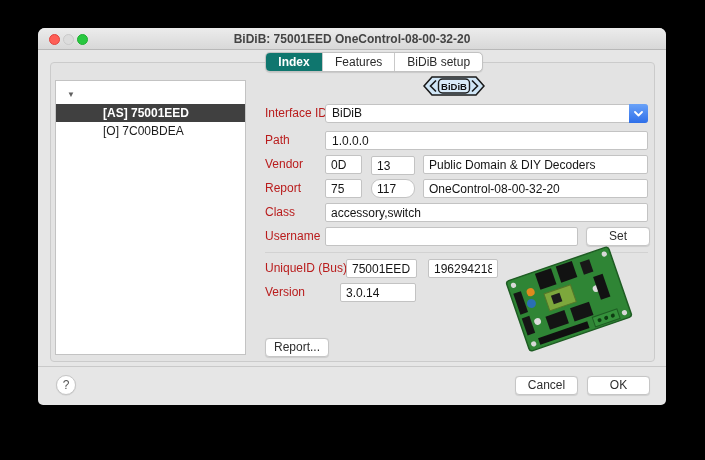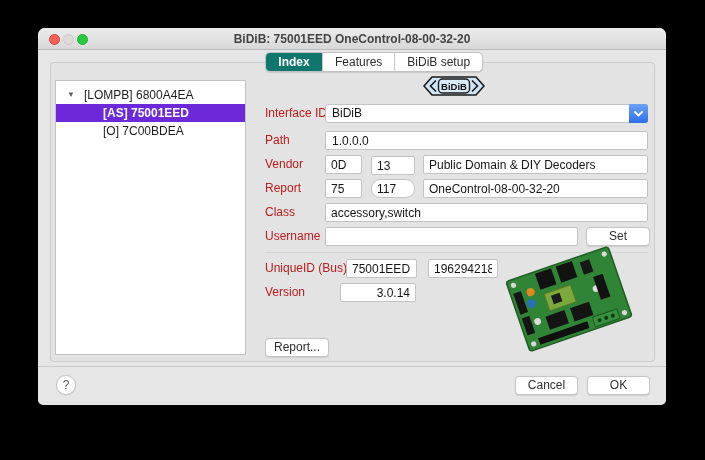--- a/index.html
+++ b/index.html
@@ -49,35 +49,35 @@
   
   .tree {
     position:absolute; left:17px; top:52px; width:191px; height:275px;
     background:#fff; border:1px solid #c3c3c3; font-size:12px; color:#1b1b1b;
     padding-top:5px; overflow:hidden;
   }
   .trow { position:relative; height:18px; line-height:18px; white-space:nowrap; }
   .trow .disc { position:absolute; left:11px; top:0; font-size:8px; color:#606060; }
   .trow .lbl0 { position:absolute; left:28px; }
   .trow .lbl1 { position:absolute; left:47px; }
-  .trow.selected { background:#6d28d9; }
+  .trow.selected { background:#404040; }
   .trow.selected .lbl1 { color:#fff; font-weight:700; }
 
   
   .logo { position:absolute; left:385px; top:48px; width:62px; height:20px; }
 
   
   .flabel { position:absolute; left:227px; height:19px; line-height:19px;
             font-size:12px; color:#b91c1c; }
   .field {
     position:absolute; height:19px; background:#fff; border:1px solid #c3c3c3;
     border-radius:2px; font-size:12px; color:#141414; padding:0 5px;
     font-family:"Liberation Sans", sans-serif; outline:none;
   }
-  .center { text-align:right; }
+  .center { text-align:left; }
 
   .combo {
     position:absolute; left:287px; top:76px; width:323px; height:19px;
     background:#fff; border:1px solid #c3c3c3; border-radius:3px;
   }
   .combo .val { position:absolute; left:6px; top:0; line-height:17px; font-size:12px; color:#141414; }
   .combo .btn {
     position:absolute; right:-1px; top:-1px; width:19px; height:19px;
     background:linear-gradient(#6aa2f8,#2e6fe9); border-radius:0 3px 3px 0;
     display:flex; align-items:center; justify-content:center;
@@ -118,21 +118,20 @@
 
     <div class="segmented">
       <div class="seg active">Index</div>
       <div class="seg">Features</div>
       <div class="seg">BiDiB setup</div>
     </div>
 
     <div class="tree">
       <div class="trow">
         <span class="disc">▼</span>
-        <span class="lbl0">[LOMPB] 6800A4EA</span>
       </div>
       <div class="trow selected">
         <span class="lbl1">[AS] 75001EED</span>
       </div>
       <div class="trow">
         <span class="lbl1">[O] 7C00BDEA</span>
       </div>
     </div>
 
     <svg class="logo" viewBox="0 0 62 20">

